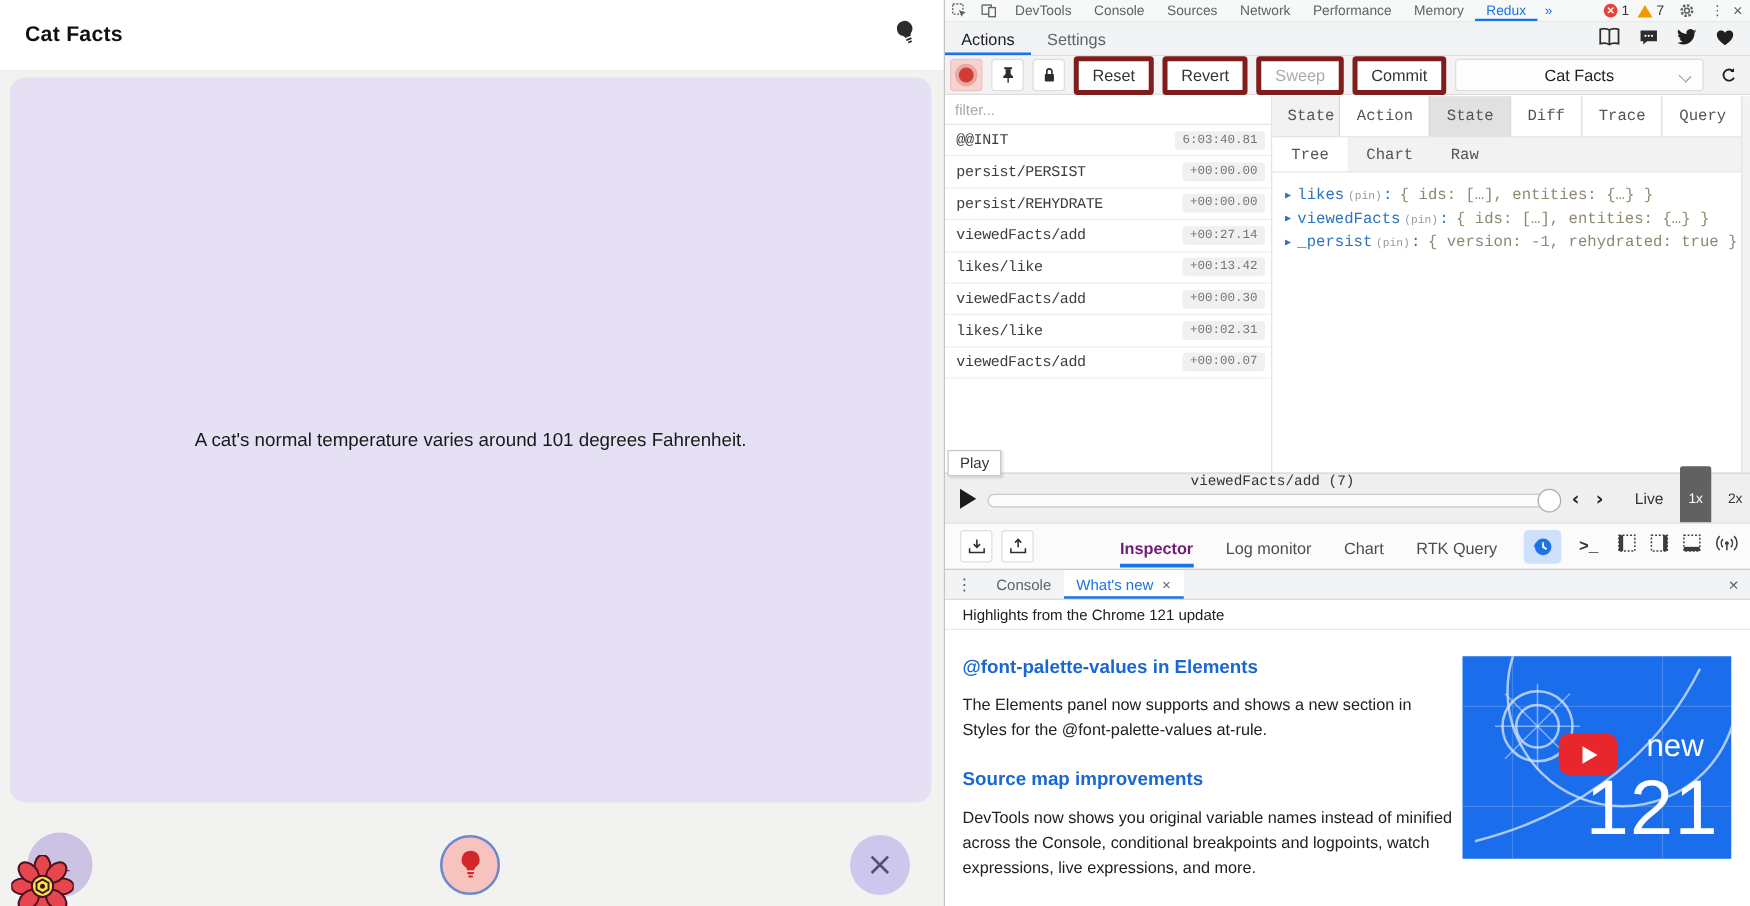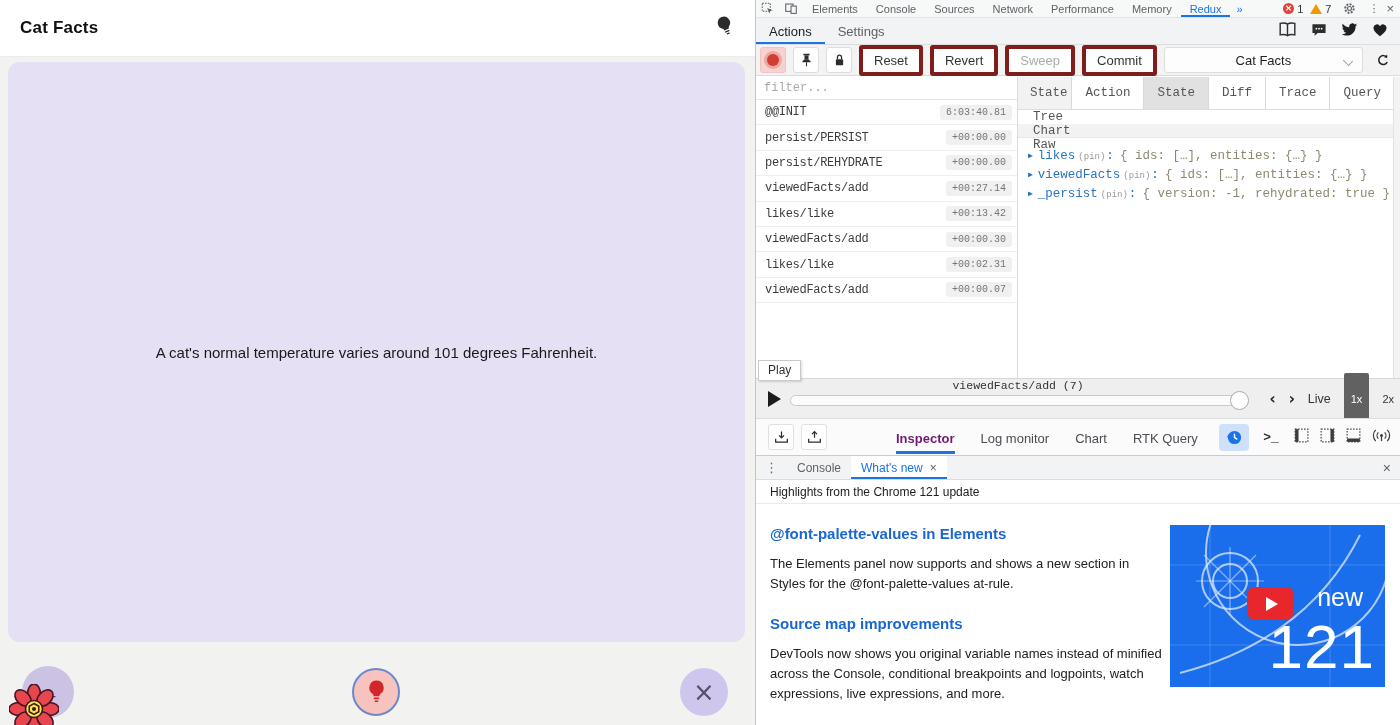--- a/index.html
+++ b/index.html
@@ -67,21 +67,21 @@
   .tb-select { flex:1; height:26px; background:#fdfdfd; border:1px solid #ddd; border-radius:3px;
     display:flex; align-items:center; justify-content:center; font-size:13px; color:#222;
     position:relative; cursor:pointer; }
   .tb-select .chev { position:absolute; right:10px; top:9px; width:8px; height:8px;
     border-right:1.6px solid #999; border-bottom:1.6px solid #999; transform:rotate(45deg) scale(1,.8); }
 
   
   .action-list { position:absolute; top:77px; left:0; width:262px; height:301px; background:#fff;
     border-right:1px solid #dcdcdc; font-family:"Liberation Mono","DejaVu Sans Mono",monospace; }
   .filter-row { height:23px; border-bottom:1px solid #e5e5e5; display:flex; align-items:center; padding:0 8px; }
-  .filter-row input { border:none; outline:none; width:100%; font-family:Liberation Mono, monospace; font-size:12px;
+  .filter-row input { border:none; outline:none; width:100%; font-family:Liberation Sans, sans-serif; font-size:12px;
     color:#444; background:transparent; }
   .filter-row input::placeholder { color:#a9a9a9; }
   .action-row { height:25.4px; border-bottom:1px solid #efefef; display:flex; align-items:center;
     justify-content:space-between; padding:0 5px 0 9px; cursor:pointer; }
   .action-name { font-size:12px; color:#3c3c3c; letter-spacing:-.3px; }
   .action-time { background:#f0f0f0; border-radius:3px; font-size:10px; color:#757575;
     padding:2px 6px; }
 
   
   .state-panel { position:absolute; top:77px; left:262px; width:376px; height:301px; background:#fff; }
@@ -89,21 +89,21 @@
     border-left:1px solid #e2e2e2; }
   .state-header { height:33px; background:#f2f2f2; border-bottom:1px solid #ddd; display:flex;
     align-items:center; font-family:"Liberation Mono","DejaVu Sans Mono",monospace;
     font-size:12.5px; color:#555; }
   .state-label { padding-left:12px; }
   .state-tabs { margin-left:auto; display:flex; height:100%; }
   .st-tab { border-left:1px solid #d9d9d9; padding:0 13px; display:flex; align-items:center;
     background:#fff; cursor:pointer; }
   .st-tab.selected { background:#e1e1e1; }
   .view-tabs { height:28px; background:#f2f2f2; display:flex; border-bottom:1px solid #e8e8e8;
-    font-family:"Liberation Mono","DejaVu Sans Mono",monospace; font-size:12.5px; color:#555;flex-direction:column; }
+    font-family:"Liberation Mono","DejaVu Sans Mono",monospace; font-size:12.5px; color:#555; }
   .vt-tab { padding:0 15px; display:flex; align-items:center; cursor:pointer; }
   .vt-tab.selected { background:#fff; }
   .tree { padding:11px 6px 0 10px; font-family:"Liberation Mono","DejaVu Sans Mono",monospace;
     font-size:12.5px; }
   .tree-row { display:flex; align-items:baseline; margin-bottom:5px; white-space:nowrap; }
   .tri { color:#2a74bf; font-size:8px; margin-right:5px; position:relative; top:-1px; }
   .tkey { color:#2a74bf; }
   .tpin { color:#9a9a9a; font-size:9px; margin:0 1px 0 3px; }
   .tcolon { color:#2a74bf; margin-right:6px; }
   .tval { color:#8f8871; }
@@ -116,21 +116,21 @@
   .play-btn { position:absolute; left:12px; top:12px; width:0; height:0; cursor:pointer;
     border-top:8px solid transparent; border-bottom:8px solid transparent; border-left:13px solid #1b1b1b; }
   .pl-label { position:absolute; left:32px; right:152px; top:0px; text-align:center;
     font-family:"Liberation Mono","DejaVu Sans Mono",monospace; font-size:11.5px; color:#333; }
   .slider { position:absolute; left:34px; right:152px; top:16px; height:11px; background:#fbfbfb;
     border:1px solid #c9c9c9; border-radius:6px; }
   .slider-handle { position:absolute; right:-2px; top:-5px; width:19px; height:19px; background:#fff;
     border:1px solid #aaa; border-radius:50%; cursor:pointer; }
   .pl-controls { position:absolute; right:6px; top:0; height:100%; display:flex; align-items:center; gap:13px; }
   .chev-btn { font-size:15px; font-weight:700; color:#222; cursor:pointer; font-family:"DejaVu Sans",sans-serif; }
-  .live-lbl { font-size:12.5px; color:#333; }
+  .live-lbl { font-size:12.5px; color:#333;margin-left:12px; }
   .speed-btn { font-size:11px; color:#333; cursor:pointer; }
   .speed-btn.selected { background:#616161; color:#fff; padding:20px 7px; border-radius:2px; }
 
   
   .monitor-bar { position:absolute; top:418px; left:0; right:0; height:37px; background:#fbfbfb;
     border-top:1px solid #ddd; display:flex; align-items:center; }
   .mb-io { display:flex; gap:7px; margin-left:12px; }
   .mb-io .tb-sq { border-color:#e0e0e0; }
   .mb-tabs { position:absolute; left:140px; display:flex; gap:26px; font-size:13px; color:#4a4d52; }
   .mb-tab { cursor:pointer; padding:10px 0 8px; }
@@ -225,21 +225,21 @@
         <rect x="1.5" y="1.5" width="10" height="10" fill="none" stroke="#5f6368" stroke-width="1.3" stroke-dasharray="2 1.4"></rect>
         <path d="M7.5 7.5l7 2.6-3 1.1-1.1 3z" fill="#5f6368"></path>
       </svg>
     </span>
     <span class="icon-btn">
       <svg width="14" height="13" viewBox="0 0 16 16">
         <rect x="1.5" y="2.5" width="9" height="9" fill="none" stroke="#5f6368" stroke-width="1.3"></rect>
         <rect x="8" y="5" width="6.5" height="9" fill="#f7f8f8" stroke="#5f6368" stroke-width="1.3"></rect>
       </svg>
     </span>
-    <span class="dt-tab">Elements</span>
+    <span class="dt-tab">DevTools</span>
     <span class="dt-tab">Console</span>
     <span class="dt-tab">Sources</span>
     <span class="dt-tab">Network</span>
     <span class="dt-tab">Performance</span>
     <span class="dt-tab">Memory</span>
     <span class="dt-tab active">Redux</span>
     <span class="dt-more">»</span>
     <span class="dt-right">
       <span class="err-badge">
         <span class="err-dot">✕</span>

